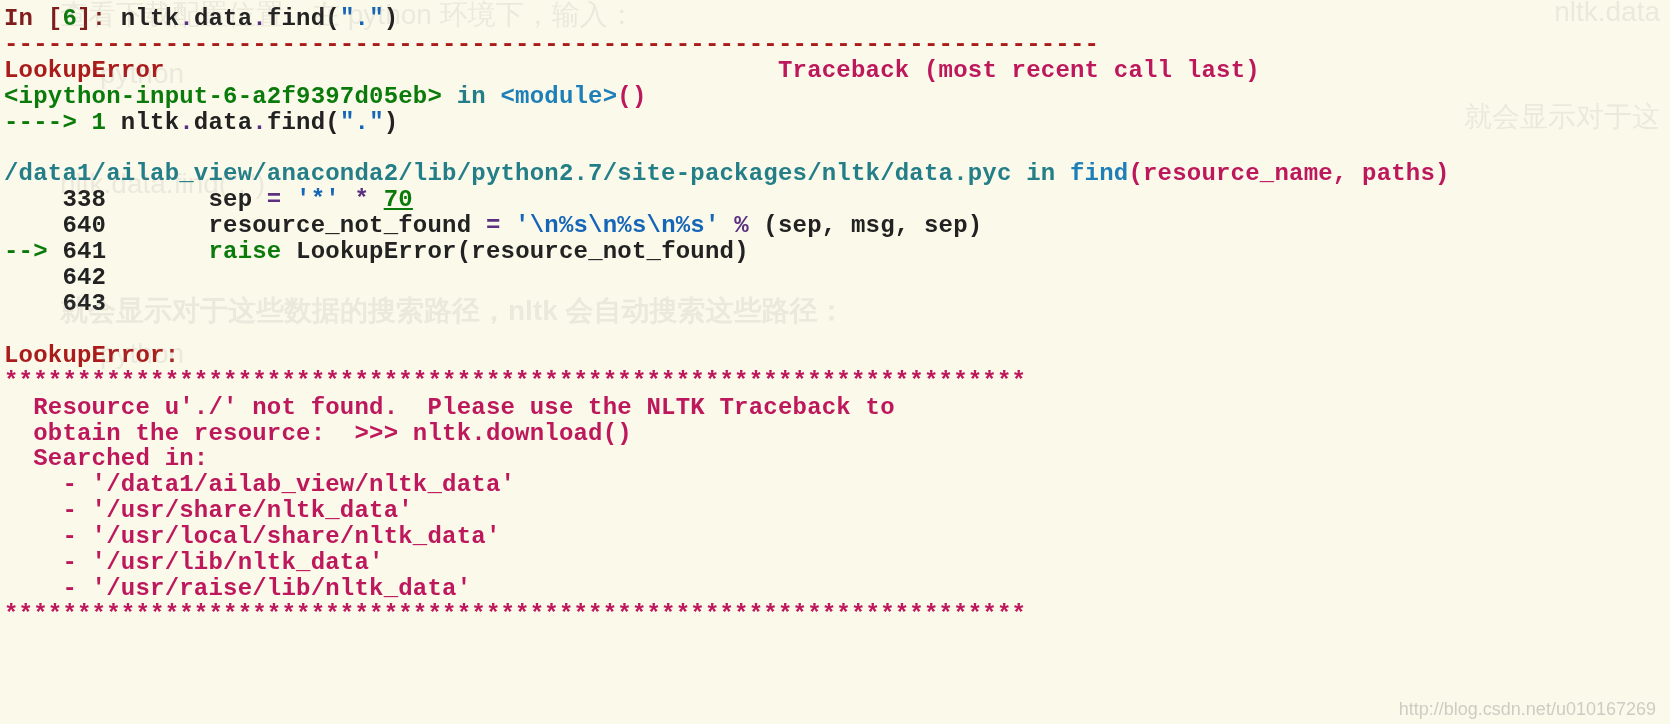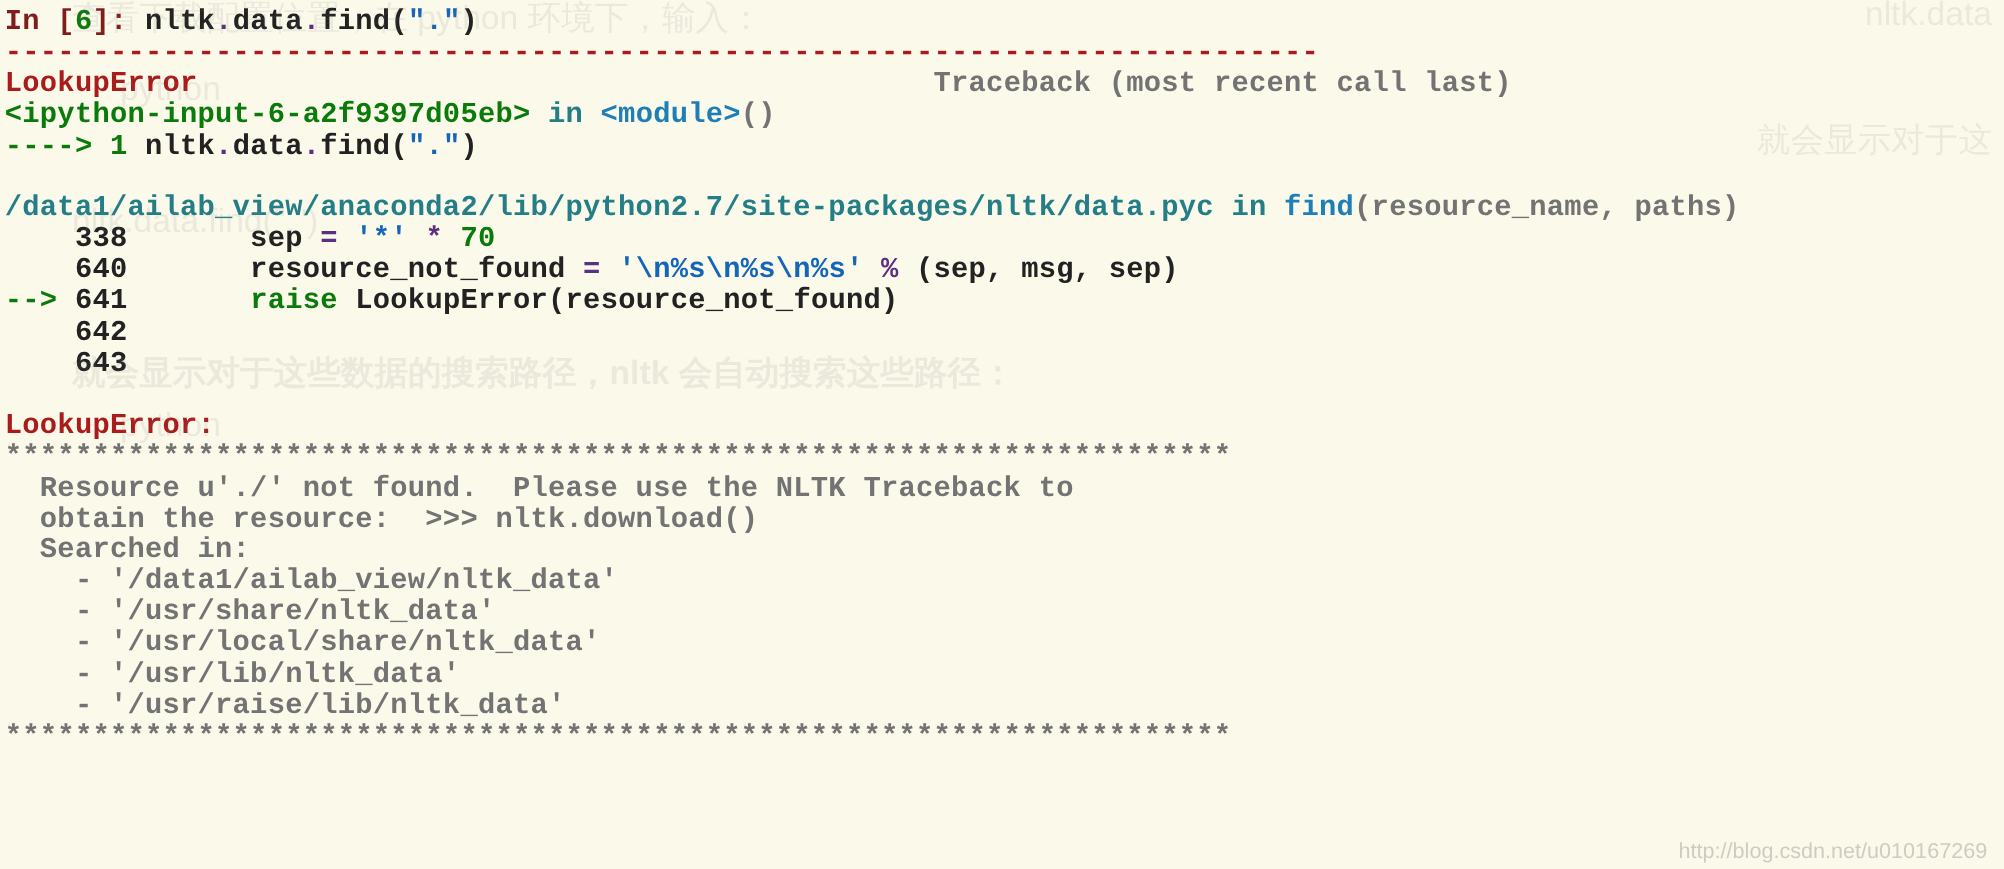--- a/index.html
+++ b/index.html
@@ -20,23 +20,23 @@
     color: #222;
     font-weight: bold;
     letter-spacing: 0.2px;
   }
   .prompt-in          { color: #7f1d1d; }
   .kw                 { color: #0a7a0a; }
   .call               { color: #1e7fb8; margin-top: 22px; }
   .op                 { color: #5c2f80; }
   .str                { color: #1565b8; }
   .err-red            { color: #aa1b1b; }
-  .tb-blue            { color: #737373; }
+  .tb-blue            { color: #be185d; }
   .file-teal          { color: #247e88; margin-top: 40px; }
-  .num                { color: #0a7a0a; }
+  .num                { color: #0a7a0a; text-decoration: underline; }
   .dash               { color: #aa1b1b; }
   .arrow              { color: #0a7a0a; }
   .plain              { color: #222; }
 
   .watermark {
     position: absolute;
     right: 14px;
     bottom: 4px;
     font-family: sans-serif;
     font-size: 18px;

